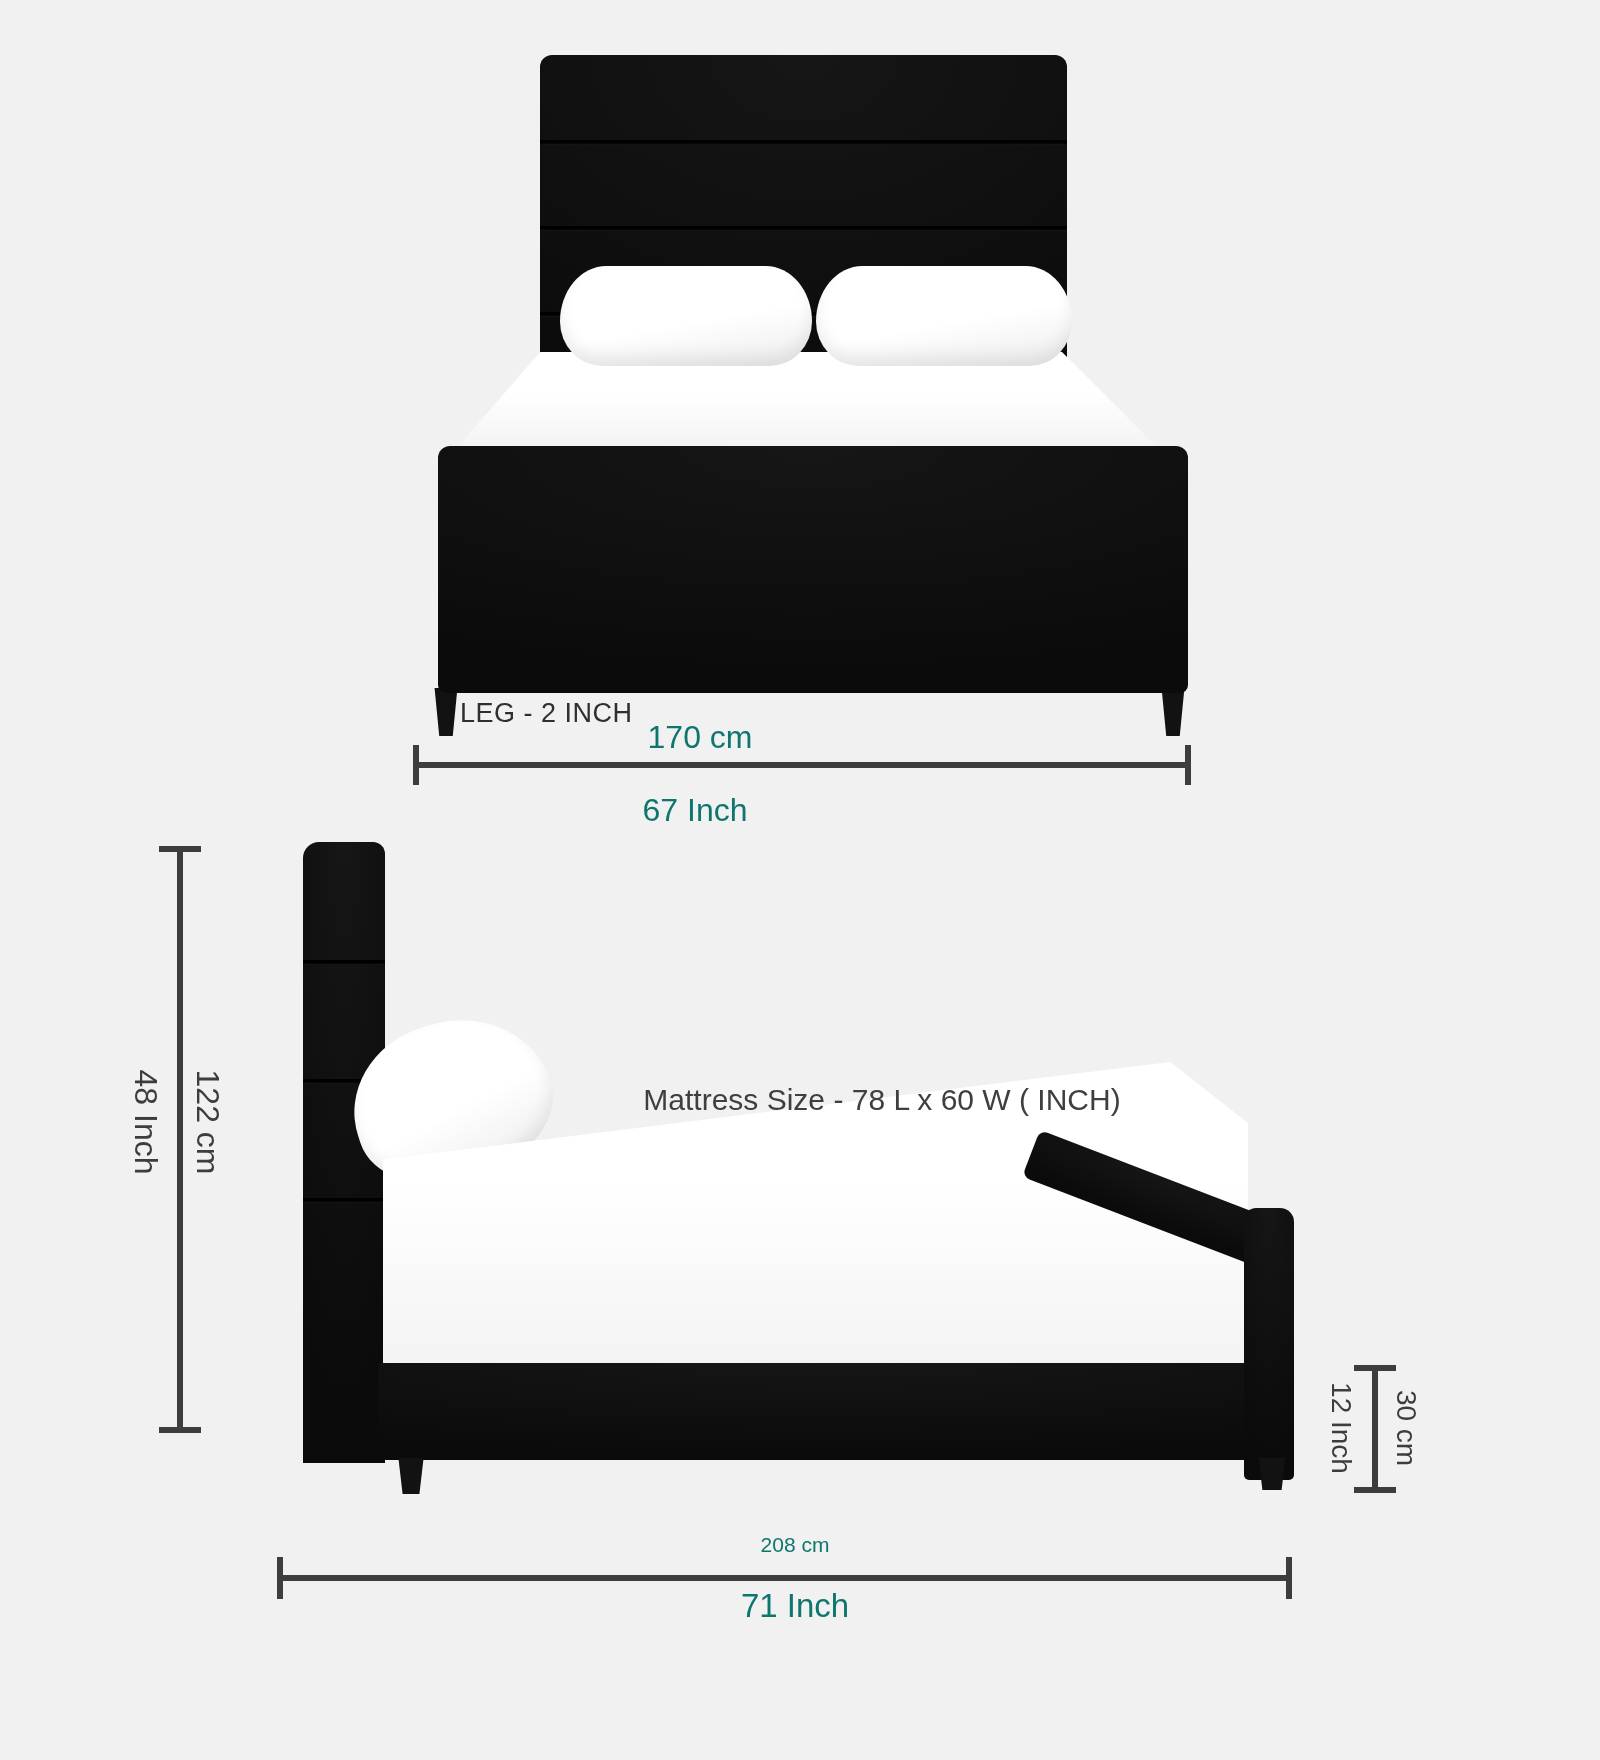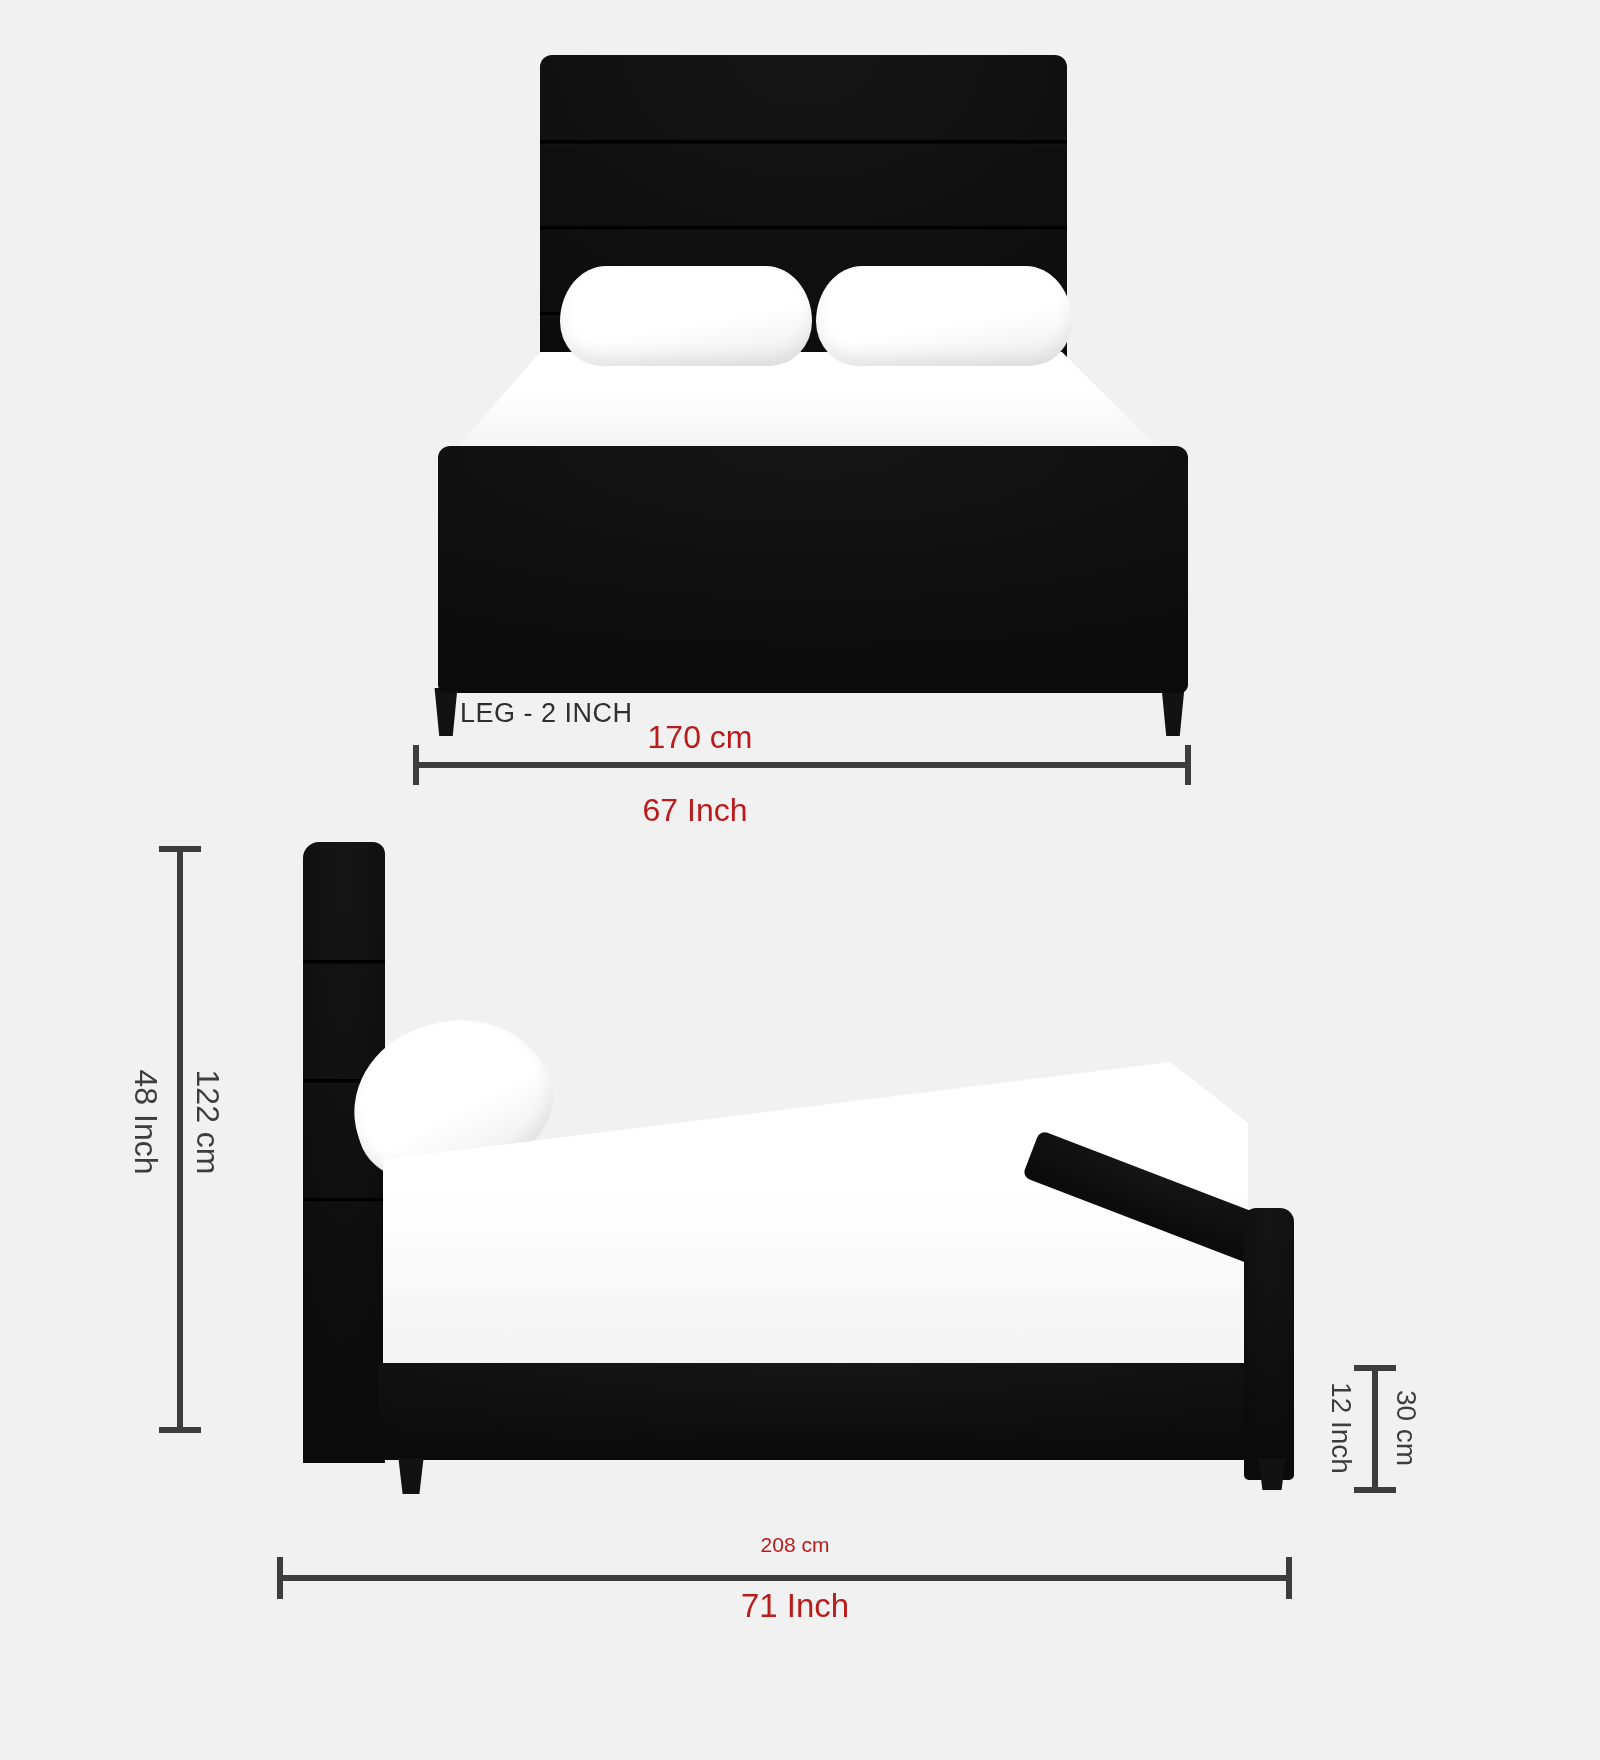--- a/index.html
+++ b/index.html
@@ -18,21 +18,21 @@
     background:linear-gradient(170deg,#ffffff 55%,#ececec 100%);
     box-shadow:inset 0 -10px 16px rgba(0,0,0,0.07);
   }
   .mattress{background:linear-gradient(180deg,#ffffff 40%,#f3f3f3 100%);}
   
   .dim-line-h{position:absolute;height:6px;background:#3d3d3d;}
   .dim-line-v{position:absolute;width:6px;background:#3d3d3d;}
   .dim-tick-v{position:absolute;width:6px;height:40px;background:#3d3d3d;}
   .dim-tick-h{position:absolute;width:42px;height:6px;background:#3d3d3d;}
   .dim-label{
-    position:absolute;color:#b91c1c;font-size:32px;line-height:1.1;
+    position:absolute;color:#0f766e;font-size:32px;line-height:1.1;
     white-space:nowrap;transform:translateX(-50%);
   }
   .dim-label-rot{
     position:absolute;color:#3d3d3d;font-size:30px;line-height:1;
     white-space:nowrap;transform:translate(-50%,-50%) rotate(90deg);
   }
   .note-label{
     position:absolute;color:#3f3f3f;font-size:30px;line-height:1.2;
     white-space:nowrap;transform:translateX(-50%);
   }
@@ -92,20 +92,21 @@
 
     <div class="abs black" style="left:1040px;top:370px;width:260px;height:50px;transform:rotate(21deg);transform-origin:0 0;border-radius:8px;"></div>
 
     <div class="abs black" style="left:378px;top:603px;width:916px;height:97px;border-radius:4px 4px 8px 8px;"></div>
 
     <div class="abs black" style="left:1244px;top:448px;width:50px;height:272px;border-radius:12px 14px 5px 5px;"></div>
 
     <div class="abs" style="left:396px;top:698px;width:30px;height:36px;background:#121212;clip-path:polygon(8% 0,92% 0,78% 100%,22% 100%);"></div>
     <div class="abs" style="left:1256px;top:698px;width:32px;height:32px;background:#121212;clip-path:polygon(8% 0,92% 0,80% 100%,20% 100%);"></div>
 
+    <span class="note-label" style="left:882px;top:322px;">Mattress Size - 78 L x 60 W ( INCH)</span>
 
     <div class="dim-tick-h" style="left:1354px;top:605px;"></div>
     <div class="dim-line-v" style="left:1372px;top:608px;height:122px;"></div>
     <div class="dim-tick-h" style="left:1354px;top:727px;"></div>
     <span class="dim-label-rot" style="left:1406px;top:668px;font-size:28px;">30 cm</span>
     <span class="dim-label-rot" style="left:1341px;top:668px;font-size:28px;">12 Inch</span>
 
     <span class="dim-label" style="left:795px;top:773px;font-size:21px;">208 cm</span>
     <div class="dim-line-h" style="left:280px;top:815px;width:1009px;"></div>
     <div class="dim-tick-v" style="left:277px;top:797px;height:42px;"></div>

